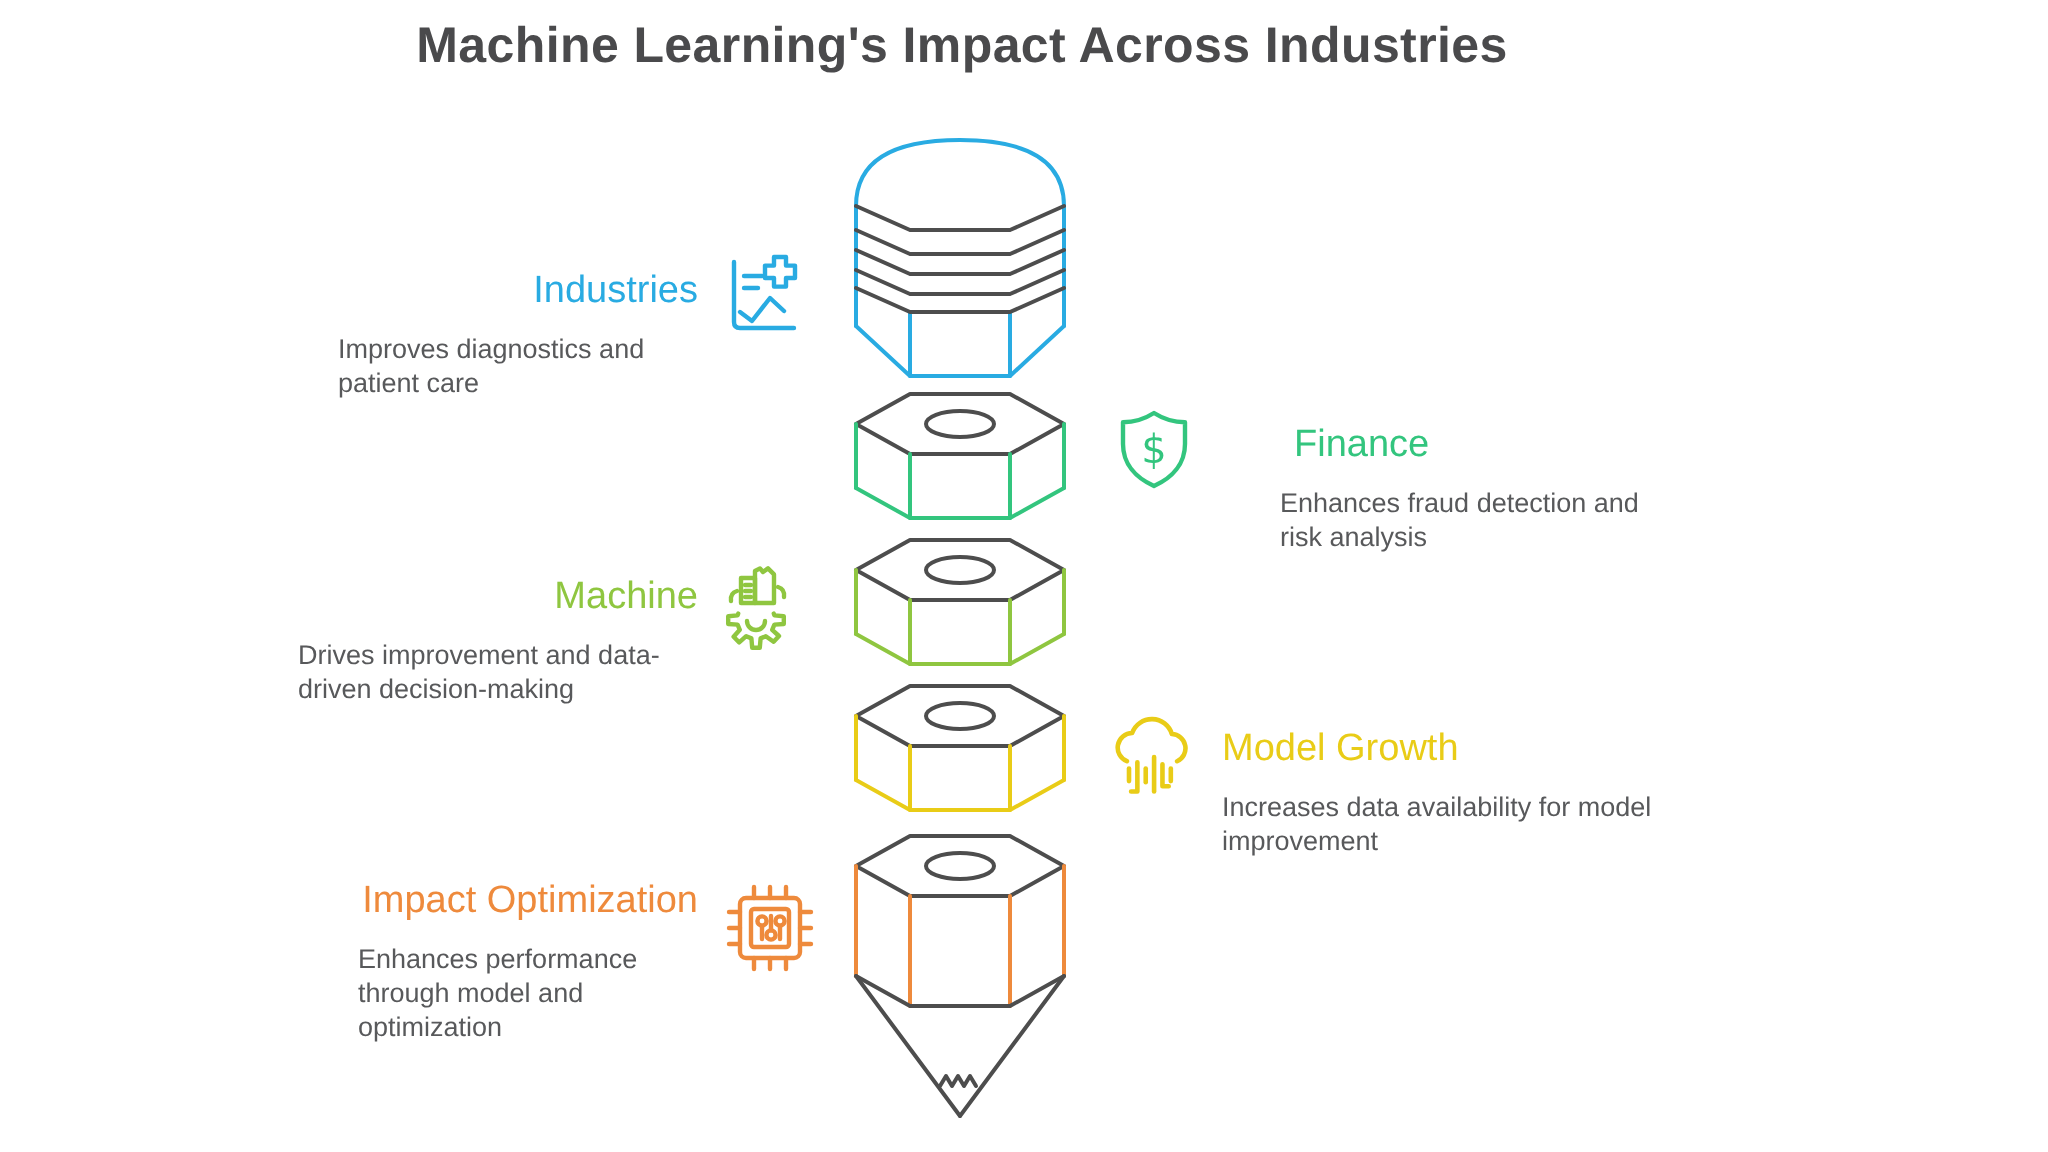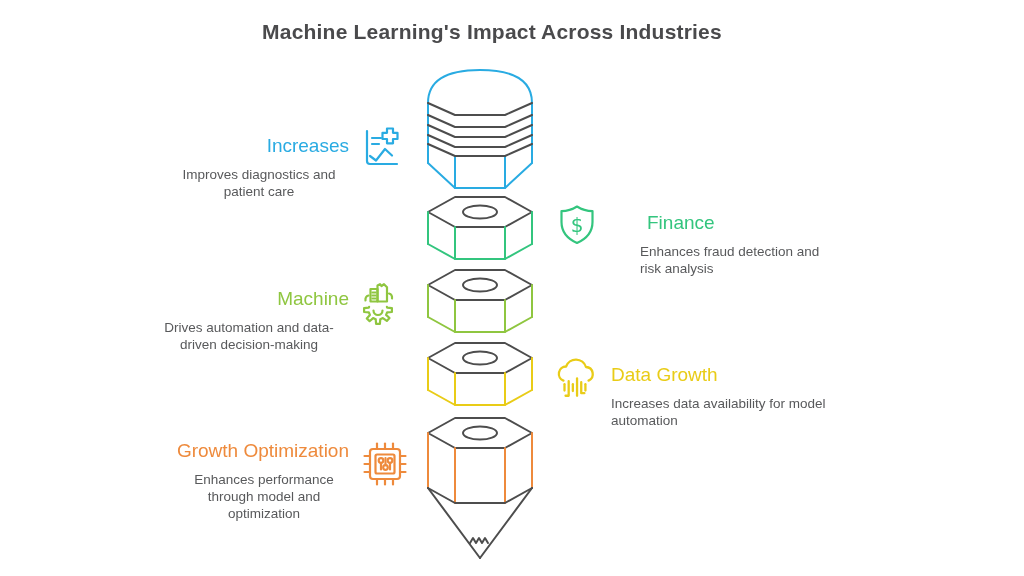--- a/index.html
+++ b/index.html
@@ -1,32 +1,32 @@
 <!DOCTYPE html>
 <html style="--healthcare: #29ABE2; --finance: #33C57E; --business: #8FC640; --data-growth: #E9CC17; --model-optimization: #EE8A3C; --outline: #4D4D4D; --body-text: #58595B; --title-text: #4A4A4C;"><head>
 <meta charset="utf-8">
 <style>
   html,body{margin:0;padding:0;background:#fff;}
   .canvas{position:relative;width:1024px;height:576px;background:#ffffff;overflow:hidden;
           font-family:"Liberation Sans",sans-serif;}
 
   .main-title{position:absolute;left:480px;top:8px;transform:translateX(-50%);
-              margin:12px;font-size:21px;font-weight:700;color:var(--title-text);
+              margin:1px;font-size:25px;font-weight:700;color:var(--title-text);
               white-space:nowrap;letter-spacing:.2px;}
 
   .sec-title{position:absolute;margin:0;font-size:19px;font-weight:400;white-space:nowrap;}
   .sec-desc{position:absolute;font-size:13.5px;line-height:17px;color:var(--body-text);}
 
   .c-healthcare{color:var(--healthcare);}
   .c-finance{color:var(--finance);}
   .c-business{color:var(--business);}
   .c-data-growth{color:var(--data-growth);}
   .c-model-optimization{color:var(--model-optimization);}
 
-  .align-r{text-align:center;}
+  .align-r{text-align:left;}
 
   
   .pencil{position:absolute;left:400px;top:60px;width:160px;height:516px;}
   .pencil path,.pencil ellipse{fill:none;stroke-width:2;stroke-linecap:round;stroke-linejoin:round;}
   .pencil .dark{stroke:var(--outline);}
   .pencil .seg-healthcare{stroke:var(--healthcare);}
   .pencil .seg-finance{stroke:var(--finance);}
   .pencil .seg-business{stroke:var(--business);}
   .pencil .seg-data-growth{stroke:var(--data-growth);}
   .pencil .seg-model-optimization{stroke:var(--model-optimization);}
@@ -119,21 +119,21 @@
   </svg>
 
   <div>
     <svg class="icon c-healthcare" style="left:356px;top:126px;width:48px;height:48px" viewBox="0 0 48 48">
       <path d="M11,5 V35 Q11,38 14,38 H41"></path>
       <path d="M16,12 H25"></path>
         <path d="M16,18 H23"></path>
       <path d="M31,2.5 H37 V6.8 H41.5 V13 H37 V17.3 H31 V13 H26.5 V6.8 H31 Z"></path>
       <path d="M14,30 L20,34.5 L29,23 L36,29.5"></path>
     </svg>
-    <h2 class="sec-title c-healthcare" style="right:675px;top:135px">Increases</h2>
+    <h2 class="sec-title c-healthcare" style="right:675px;top:135px">Industries</h2>
     <div class="sec-desc align-r" style="right:675px;top:166px;width:180px">Improves diagnostics and patient care</div>
   </div>
 
   <div>
     <svg class="icon c-finance" style="left:555px;top:203px;width:44px;height:46px" viewBox="0 0 44 46">
       <path d="M22,3.5 C17,6.7 11,8.1 6.5,8.1 V19 C6.5,29 13,36 22,40 C31,36 37.5,29 37.5,19 V8.1 C33,8.1 27,6.7 22,3.5 Z"></path>
       <text class="glyph" x="22" y="28.5" text-anchor="middle">$</text>
     </svg>
     <h2 class="sec-title c-finance" style="left:647px;top:212px">Finance</h2>
     <div class="sec-desc" style="left:640px;top:243px;width:200px">Enhances fraud detection and risk analysis</div>
@@ -145,35 +145,35 @@
       <path d="M17.5,30.5 A4.5,4.5 0 0 0 26.5,30.5"></path>
       <path d="M21.5,21.5 V5.5 L24,4.2 L25.5,6 L28,4.2 L31,7.2 V21.5 Z"></path>
       <path d="M14.5,9 H21.5 V21.5 H14.5 Z"></path>
       <path d="M16.5,12.5 H19.5"></path>
         <path d="M16.5,15.5 H19.5"></path>
         <path d="M16.5,18.5 H19.5"></path>
       <path d="M12.5,15.5 Q9,16.5 9.5,20.5"></path>
       <path d="M33,13.5 Q36.5,14.5 36,18.5"></path>
     </svg>
     <h2 class="sec-title c-business" style="right:675px;top:288px">Machine</h2>
-    <div class="sec-desc align-r" style="right:675px;top:319px;width:200px">Drives automation and data-driven decision-making</div>
+    <div class="sec-desc align-r" style="right:675px;top:319px;width:200px">Drives improvement and data-driven decision-making</div>
   </div>
 
   <div>
     <svg class="icon c-data-growth" style="left:553px;top:355px;width:46px;height:46px" viewBox="0 0 44 44">
       <path d="M10,24.5 A7,7 0 0 1 12.5,11 A10,10 0 0 1 31.5,11.5 A6.8,6.8 0 0 1 34,24.5"></path>
       <path d="M11,28 V34"></path>
       <path d="M15,25 V39 H12"></path>
       <path d="M19,28 V34.5"></path>
       <path d="M23,22.5 V39"></path>
       <path d="M27,26 V36.5 H30"></path>
       <path d="M31,28 V34"></path>
     </svg>
-    <h2 class="sec-title c-data-growth" style="left:611px;top:364px">Data Growth</h2>
-    <div class="sec-desc" style="left:611px;top:395px;width:220px">Increases data availability for model automation</div>
+    <h2 class="sec-title c-data-growth" style="left:611px;top:364px">Model Growth</h2>
+    <div class="sec-desc" style="left:611px;top:395px;width:220px">Increases data availability for model improvement</div>
   </div>
 
   <div>
     <svg class="icon c-model-optimization" style="left:361px;top:440px;width:48px;height:48px" viewBox="0 0 48 48">
       <rect x="9" y="9" width="30" height="30" rx="3"></rect>
       <rect x="14.5" y="14.5" width="19" height="19" rx="1.5"></rect>
       <path d="M16,3.5 V9"></path>
         <path d="M24,3.5 V9"></path>
         <path d="M32,3.5 V9"></path>
       <path d="M16,39 V44.5"></path>
@@ -185,17 +185,17 @@
       <path d="M39,16 H44.5"></path>
         <path d="M39,24 H44.5"></path>
         <path d="M39,32 H44.5"></path>
       <circle cx="20" cy="20.5" r="2.3"></circle>
         <path d="M20,22.8 V29.5"></path>
       <circle cx="24.5" cy="27.5" r="2.3"></circle>
         <path d="M24.5,18 V25.2"></path>
       <circle cx="29" cy="20.5" r="2.3"></circle>
         <path d="M29,22.8 V29.5"></path>
     </svg>
-    <h2 class="sec-title c-model-optimization" style="right:675px;top:440px">Growth Optimization</h2>
+    <h2 class="sec-title c-model-optimization" style="right:675px;top:440px">Impact Optimization</h2>
     <div class="sec-desc align-r" style="right:675px;top:471px;width:170px">Enhances performance through model and optimization</div>
   </div>
 
 </div>
 
 </body></html>

